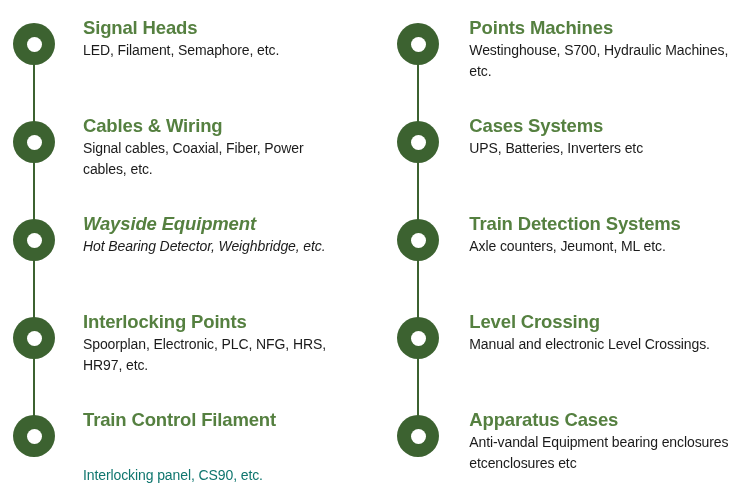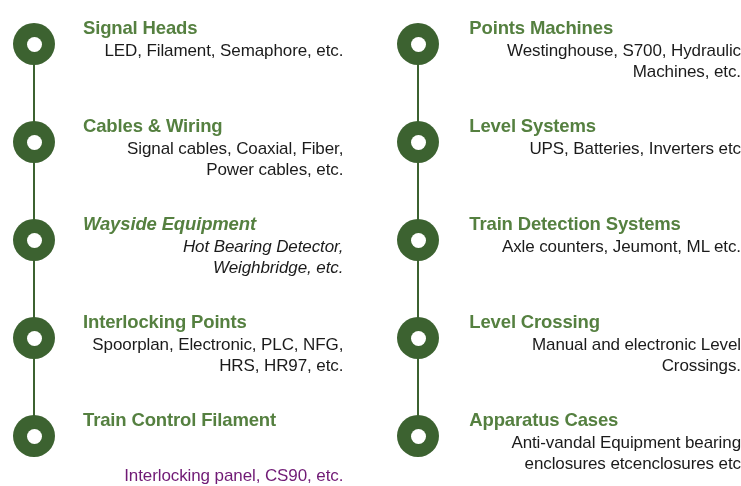--- a/index.html
+++ b/index.html
@@ -86,26 +86,25 @@
     font-size: 18.5px;
     font-weight: bold;
     line-height: 23px;
     letter-spacing: -0.15px;
     margin: 0 0 1px 0;
     white-space: nowrap;
   }
 
   .item-desc {
     color: #1b1b1b;
-    font-size: 17px;
+    font-size: 14px;
     font-weight: normal;
     line-height: 21px;
     letter-spacing: -0.1px;
     margin: 0;
-    text-align: right;
   }
 </style>
 </head>
 <body style="background: rgb(255, 255, 255);">
 
 <div class="board">
 
   <div class="column left">
     <div class="track" style="top: 44px; height: 392px; background: rgb(60, 98, 48);"></div>
 
@@ -148,21 +147,21 @@
         <div class="item-desc" style="color: rgb(27, 27, 27);">Spoorplan, Electronic, PLC, NFG, HRS, HR97, etc.</div>
       </div>
     </div>
 
     <div class="row" style="top:392px;">
       <div class="marker" style="background: rgb(60, 98, 48);">
         <div class="hole" style="background: rgb(255, 255, 255);"></div>
       </div>
       <div class="content">
         <div class="item-title" style="color: rgb(85, 128, 64);">Train Control Filament</div>
-        <div class="item-desc" style="color: #701a75; margin-top: 34px;">Interlocking panel, CS90, etc.</div>
+        <div class="item-desc" style="color: #0f766e; margin-top: 34px;">Interlocking panel, CS90, etc.</div>
       </div>
     </div>
   </div>
 
   <div class="column right">
     <div class="track" style="top: 44px; height: 392px; background: rgb(60, 98, 48);"></div>
 
     <div class="row" style="top:0px;">
       <div class="marker" style="background: rgb(60, 98, 48);">
         <div class="hole" style="background: rgb(255, 255, 255);"></div>
@@ -171,21 +170,21 @@
         <div class="item-title" style="color: rgb(85, 128, 64);">Points Machines</div>
         <div class="item-desc" style="color: rgb(27, 27, 27);">Westinghouse, S700, Hydraulic Machines, etc.</div>
       </div>
     </div>
 
     <div class="row" style="top:98px;">
       <div class="marker" style="background: rgb(60, 98, 48);">
         <div class="hole" style="background: rgb(255, 255, 255);"></div>
       </div>
       <div class="content">
-        <div class="item-title" style="color: rgb(85, 128, 64);">Level Systems</div>
+        <div class="item-title" style="color: rgb(85, 128, 64);">Cases Systems</div>
         <div class="item-desc" style="color: rgb(27, 27, 27);">UPS, Batteries, Inverters etc</div>
       </div>
     </div>
 
     <div class="row" style="top:294px;">
       <div class="marker" style="background: rgb(60, 98, 48);">
         <div class="hole" style="background: rgb(255, 255, 255);"></div>
       </div>
       <div class="content">
         <div class="item-title" style="color: rgb(85, 128, 64);">Level Crossing</div>

